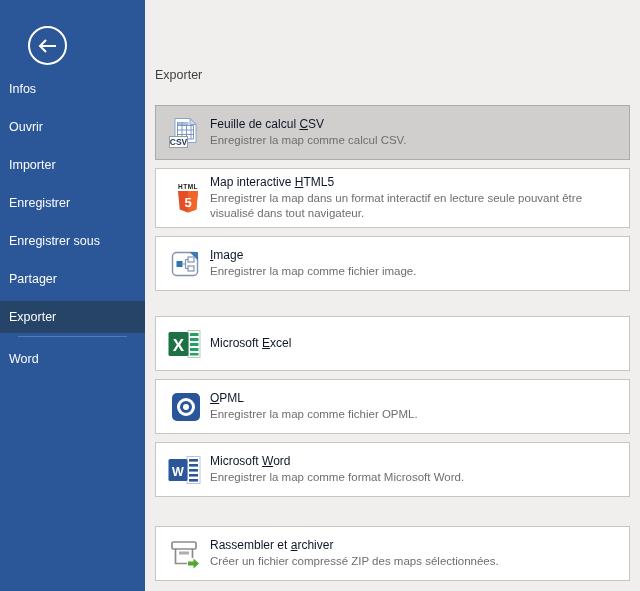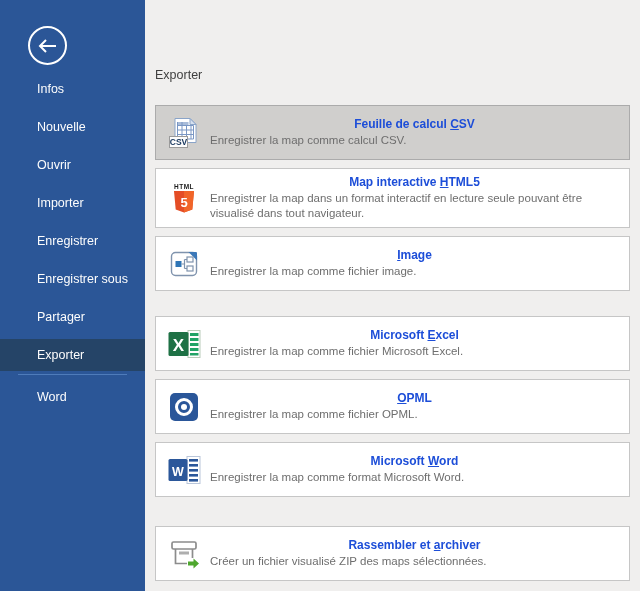--- a/index.html
+++ b/index.html
@@ -5,57 +5,56 @@
   html,body{margin:0;padding:0;}
   body{font-family:"Liberation Sans",sans-serif;-webkit-font-smoothing:antialiased;}
   #app{position:relative;width:640px;height:591px;background:#f0efee;overflow:hidden;}
 
   
   .sidebar{position:absolute;left:0;top:0;width:145px;height:591px;background:#2b5697;}
   .back-btn{position:absolute;top:26px;left:28px;width:39px;height:39px;border:2px solid #ffffff;
     border-radius:50%;box-sizing:border-box;display:flex;align-items:center;justify-content:center;cursor:pointer;}
   .back-btn svg{display:block;}
   .side-list{position:absolute;top:70px;left:0;width:100%;}
-  .side-item{height:38px;display:flex;align-items:center;padding-left:37px;box-sizing:border-box;
+  .side-item{height:38px;display:flex;align-items:center;padding-left:9px;box-sizing:border-box;
     color:#fdfdfd;font-size:12.5px;cursor:pointer;white-space:nowrap;}
   .side-item.selected{height:32px;margin:3px 0;background:#254467;}
   .side-sep{height:1px;background:#4f7cba;margin:2px 18px 3px 18px;}
 
   
   .main{position:absolute;left:145px;top:0;width:495px;height:591px;background:#f0efee;}
   .main-title{position:absolute;left:10px;top:68px;font-size:12.5px;color:#3f3f3f;}
   .cards{position:absolute;left:10px;top:105px;width:475px;}
   .card{box-sizing:border-box;width:475px;height:55px;background:#ffffff;border:1px solid #c6c6c6;
     margin-bottom:8px;display:flex;align-items:center;padding:4px 10px 4px 11px;cursor:pointer;}
   .card.selected{background:#d0cfcd;border-color:#ababab;}
   .card.tall{height:60px;}
-  .icon-wrap{width:34px;flex-shrink:0;display:flex;justify-content:center;margin-right:9px;}
+  .icon-wrap{width:34px;flex-shrink:0;display:flex;justify-content:flex-end;margin-right:9px;}
   .card-text{flex:1;min-width:0;}
-  .card-title{font-size:12px;font-weight:bold;color:#1d4ed8;margin-bottom:2px;white-space:nowrap;text-align:center;}
+  .card-title{font-size:12px;font-weight:normal;color:#0f172a;margin-bottom:2px;white-space:nowrap;}
   .card-title .accel{text-decoration:underline;}
   .card-desc{font-size:11.5px;color:#6e6e6e;line-height:15px;}
   .gap-a{height:17px;}
   .gap-b{height:21px;}
 </style>
 </head>
 <body>
 
 <div id="app">
 
   <div class="sidebar">
     <div class="back-btn">
       <span>
         <svg width="20" height="14" viewBox="0 0 20 14">
           <path d="M8 1 L2 7 L8 13 M2 7 H18" fill="none" stroke="#ffffff" stroke-width="2"></path>
         </svg>
       </span>
     </div>
     <div class="side-list">
       <div class="side-item">Infos</div>
-      <div class="side-item">Nouvelle</div>
       <div class="side-item">Ouvrir</div>
       <div class="side-item">Importer</div>
       <div class="side-item">Enregistrer</div>
       <div class="side-item">Enregistrer sous</div>
       <div class="side-item">Partager</div>
       <div class="side-item selected">Exporter</div>
       <div class="side-sep"></div>
       <div class="side-item">Word</div>
     </div>
   </div>
@@ -124,21 +123,20 @@
             <rect x="22" y="10" width="8.5" height="3" fill="#21a366"></rect>
             <rect x="22" y="15" width="8.5" height="3" fill="#21a366"></rect>
             <rect x="22" y="20" width="8.5" height="3" fill="#21a366"></rect>
             <rect x="22" y="25" width="8.5" height="2.5" fill="#21a366"></rect>
             <rect x="0.5" y="4" width="20" height="24" rx="1.5" fill="#1e7145"></rect>
             <text x="10.5" y="23" text-anchor="middle" font-family="Liberation Sans, sans-serif" font-size="17" font-weight="bold" fill="#ffffff">X</text>
           </svg>
         </div>
         <div class="card-text">
           <div class="card-title"><span>Microsoft </span><span class="accel">E</span><span>xcel</span></div>
-          <div class="card-desc">Enregistrer la map comme fichier Microsoft Excel.</div>
         </div>
       </div>
 
       <div class="card">
         <div class="icon-wrap">
           <svg width="30" height="30" viewBox="0 0 30 30">
             <rect x="1" y="1" width="28" height="28" rx="5" fill="#2a5699"></rect>
             <circle cx="15" cy="15" r="7.5" fill="none" stroke="#ffffff" stroke-width="3"></circle>
             <circle cx="15" cy="15" r="3" fill="#ffffff"></circle>
           </svg>
@@ -174,19 +172,19 @@
         <div class="icon-wrap">
           <svg width="34" height="32" viewBox="0 0 34 32">
             <rect x="5" y="4" width="24" height="7" rx="1.5" fill="none" stroke="#8c8c8c" stroke-width="1.7"></rect>
             <path d="M8.5 11 V25.5 H20 M25.5 11 V20" fill="none" stroke="#8c8c8c" stroke-width="1.7"></path>
             <rect x="12" y="13.5" width="10" height="3" fill="#aeaeae"></rect>
             <path d="M21 23.5 H26.5 V20.5 L32 25.5 L26.5 30.5 V27.5 H21 Z" fill="#4ea72e"></path>
           </svg>
         </div>
         <div class="card-text">
           <div class="card-title"><span>Rassembler et </span><span class="accel">a</span><span>rchiver</span></div>
-          <div class="card-desc">Créer un fichier visualisé ZIP des maps sélectionnées.</div>
+          <div class="card-desc">Créer un fichier compressé ZIP des maps sélectionnées.</div>
         </div>
       </div>
 
     </div>
   </div>
 </div>
 
 </body></html>

